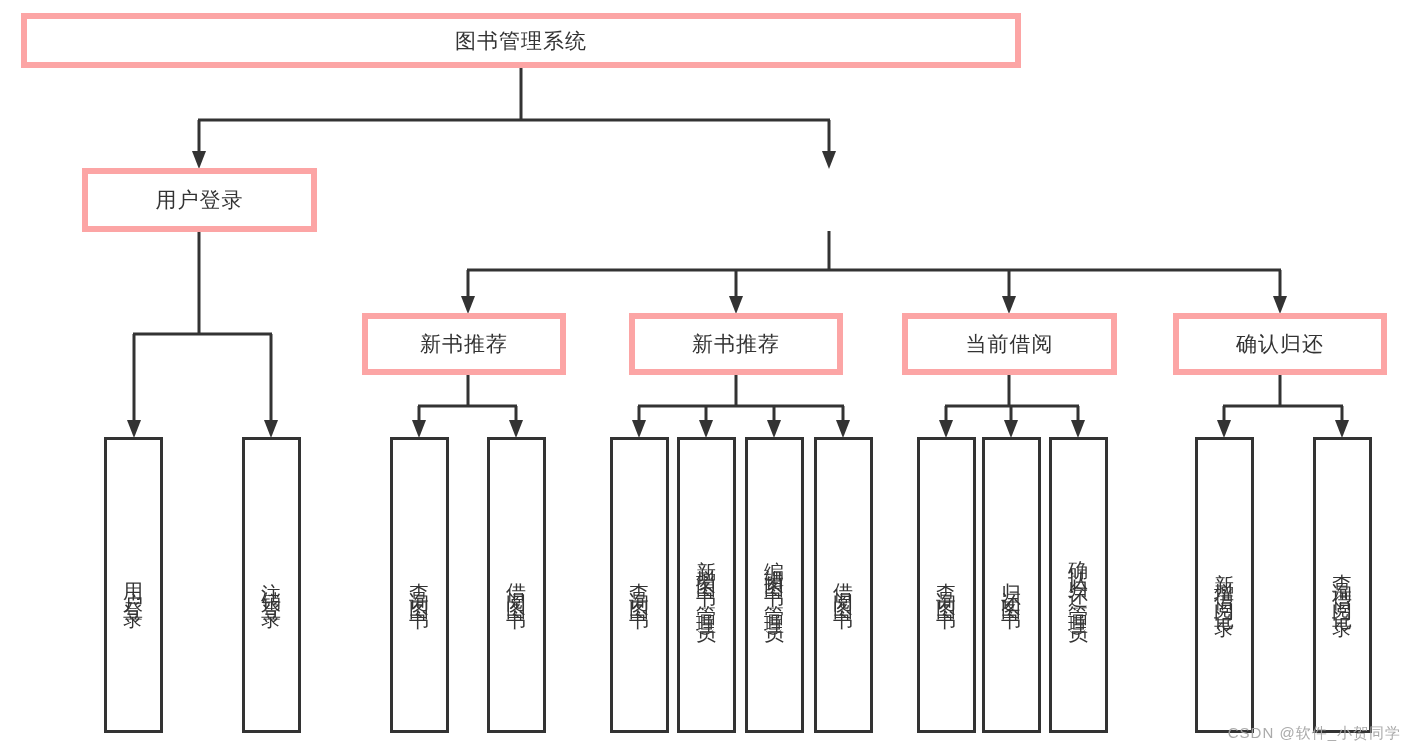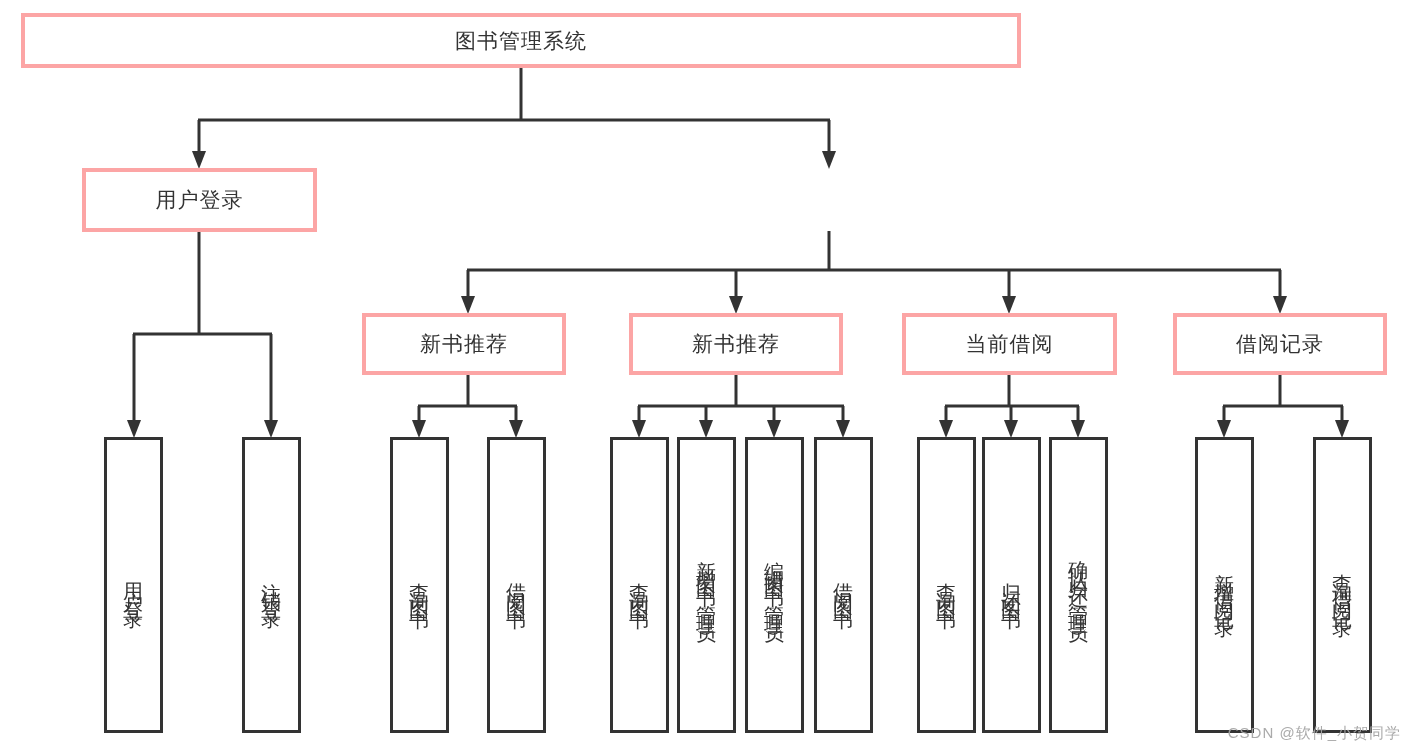--- a/index.html
+++ b/index.html
@@ -2,21 +2,21 @@
 <html><head>
 <meta charset="utf-8">
 <style>
   html,body{margin:0;padding:0;background:#ffffff;}
   .stage{
     position:relative;width:1405px;height:747px;background:#ffffff;
     font-family:"Liberation Sans",sans-serif;color:#333333;overflow:hidden;
   }
   .wires{position:absolute;left:0;top:0;}
   .hbox{
-    position:absolute;box-sizing:border-box;border:4px solid #fca5a5;background:#ffffff;
+    position:absolute;box-sizing:border-box;border:6px solid #fca5a5;background:#ffffff;
     display:flex;align-items:center;justify-content:center;
     font-size:21px;letter-spacing:1px;z-index:2;
   }
   .vbox{
     position:absolute;box-sizing:border-box;border:3px solid #333333;background:#ffffff;
     display:flex;align-items:center;justify-content:center;z-index:2;
   }
   .vtext{
     writing-mode:vertical-rl;text-orientation:mixed;
     font-size:20px;line-height:1;letter-spacing:9px;white-space:nowrap;
@@ -97,21 +97,21 @@
   <div class="hbox" style="left:362px;top:313px;width:204px;height:62px">
     <span>新书推荐</span>
   </div>
   <div class="hbox" style="left:629px;top:313px;width:214px;height:62px">
     <span>新书推荐</span>
   </div>
   <div class="hbox" style="left:902px;top:313px;width:215px;height:62px">
     <span>当前借阅</span>
   </div>
   <div class="hbox" style="left:1173px;top:313px;width:214px;height:62px">
-    <span>借阅记录</span>
+    <span>确认归还</span>
   </div>
 
   <div class="vbox" style="left:104px;top:437px;width:59px;height:296px">
     <span class="vtext">用户登录</span>
   </div>
   <div class="vbox" style="left:242px;top:437px;width:59px;height:296px">
     <span class="vtext">注销登录</span>
   </div>
 
   <div class="vbox" style="left:390px;top:437px;width:59px;height:296px">

